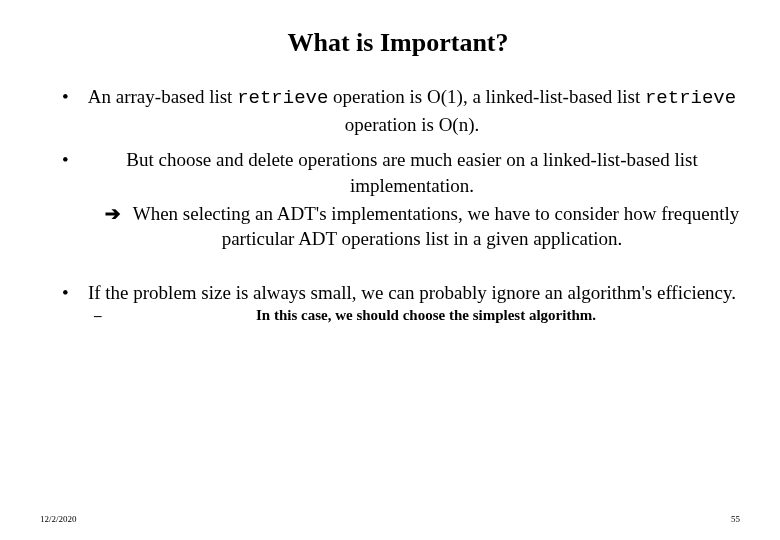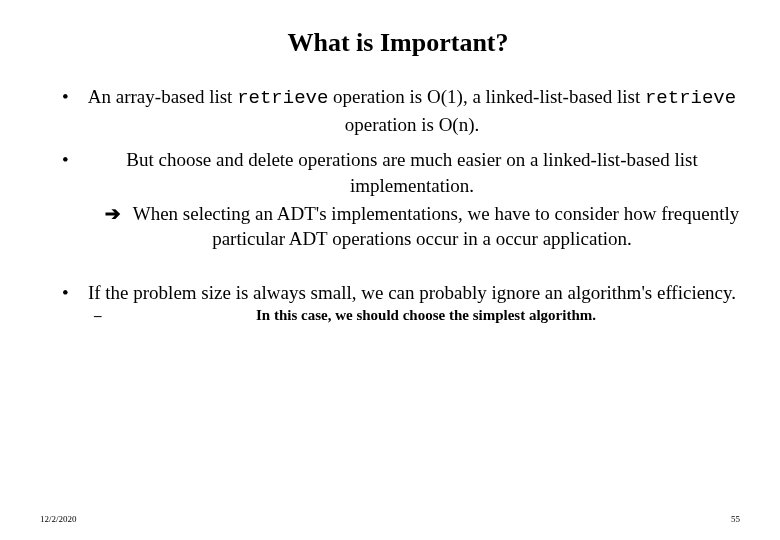--- a/index.html
+++ b/index.html
@@ -103,21 +103,21 @@
   <div class="title">What is Important?</div>
 
   <div class="content">
     <ul class="top">
       <li>
         <span>An array-based list </span><span class="mono">retrieve</span><span> operation is O(1), a linked-list-based list </span><span class="mono">retrieve</span><span> operation is O(n).</span>
       </li>
       <li>
         <span>But choose and delete operations are much easier on a linked-list-based list implementation.</span>
         <div class="arrow-line">
-          <span class="arrow-icon">➔</span><span>When selecting an ADT's implementations, we have to consider how frequently particular ADT operations occur in a occur application.</span>
+          <span class="arrow-icon">➔</span><span>When selecting an ADT's implementations, we have to consider how frequently particular ADT operations list in a given application.</span>
         </div>
       </li>
     </ul>
 
     <div class="gap"></div>
 
     <ul class="top">
       <li>
         <span>If the problem size is always small, we can probably ignore an algorithm's efficiency.</span>
         <div class="sub">In this case, we should choose the simplest algorithm.</div>

